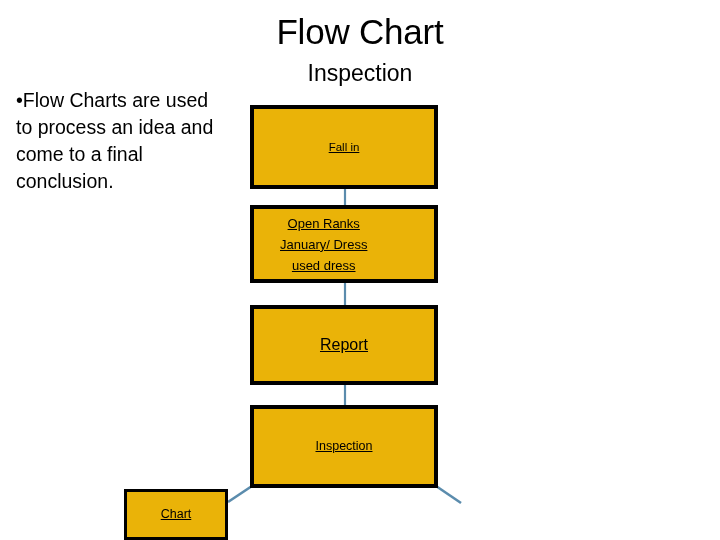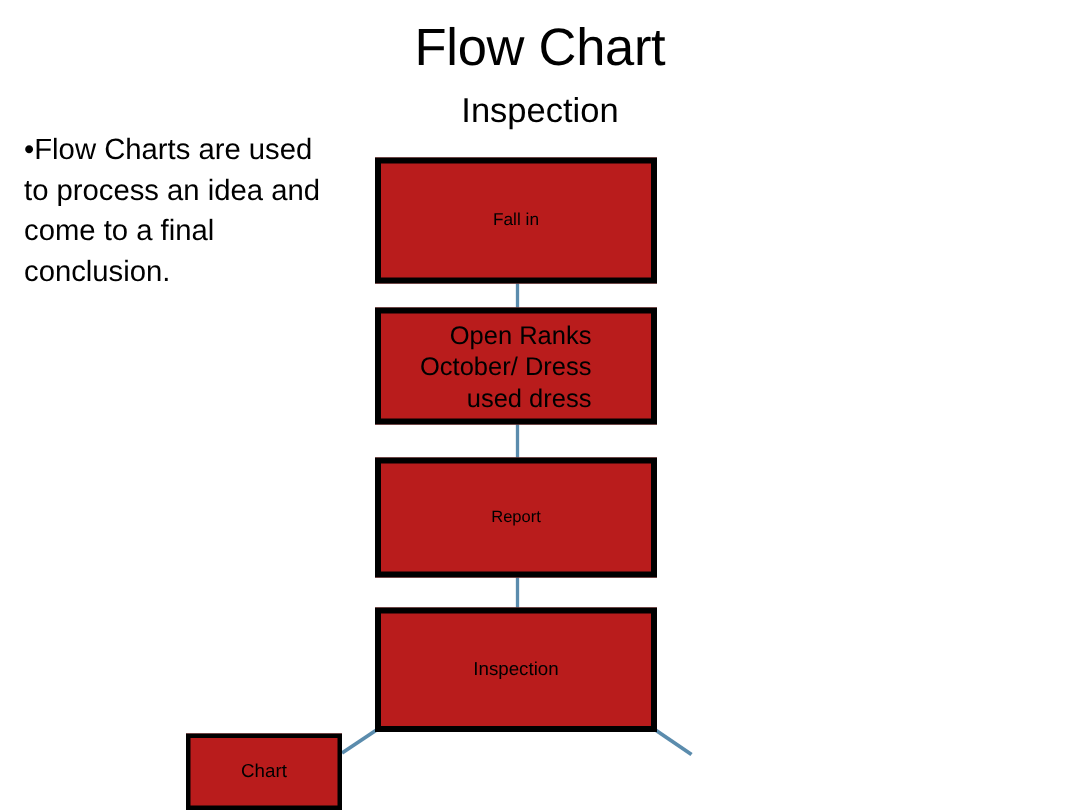--- a/index.html
+++ b/index.html
@@ -68,45 +68,46 @@
     top: 0;
     width: 720px;
     height: 540px;
     pointer-events: none;
   }
 
   
   .flow-box {
     position: absolute;
     box-sizing: border-box;
-    background: #b91c1c;
+    background: #eab308;
     border: 4px solid #000000;
     display: flex;
+    text-decoration: underline;
   }
   .flow-box.center-align {
     align-items: center;
     justify-content: center;
   }
   .flow-box.left-align {
     align-items: center;
     justify-content: flex-start;
   }
   .flow-box .box-text {
     font-weight: 400;
     color: #000000;
   }
 
   .box-fallin   { left: 250px; top: 105px; width: 188px; height: 84px; }
   .box-fallin .box-text { font-size: 11.5px; line-height: 15px; }
 
   .box-openranks { left: 250px; top: 205px; width: 188px; height: 78px; padding-left: 26px; }
-  .box-openranks .box-text { font-size: 17px; line-height: 21px; text-align: right; }
+  .box-openranks .box-text { font-size: 13px; line-height: 21px; text-align: center; }
 
   .box-report   { left: 250px; top: 305px; width: 188px; height: 80px; }
-  .box-report .box-text { font-size: 11px; line-height: 18px; }
+  .box-report .box-text { font-size: 16px; line-height: 18px; }
 
   .box-inspection { left: 250px; top: 405px; width: 188px; height: 83px; }
   .box-inspection .box-text { font-size: 12.5px; line-height: 17px; }
 
   .flow-box.thin {
     border-width: 3px;
   }
   .box-pass { left: 124px; top: 489px; width: 104px; height: 51px; }
   .box-pass .box-text { font-size: 12.5px; line-height: 17px; }
 
@@ -139,21 +140,21 @@
     <line x1="436" y1="486" x2="461" y2="503" stroke="#5B8CAD" stroke-width="2.6"></line>
   </svg>
 
   <div class="flow-box center-align box-fallin">
     <span class="box-text">Fall in</span>
   </div>
 
   <div class="flow-box left-align box-openranks">
     <span class="box-text">
       <span>Open Ranks</span><br>
-      <span>October/ Dress</span><br>
+      <span>January/ Dress</span><br>
       <span>used dress</span>
     </span>
   </div>
 
   <div class="flow-box center-align box-report">
     <span class="box-text">Report</span>
   </div>
 
   <div class="flow-box center-align box-inspection">
     <span class="box-text">Inspection</span>

